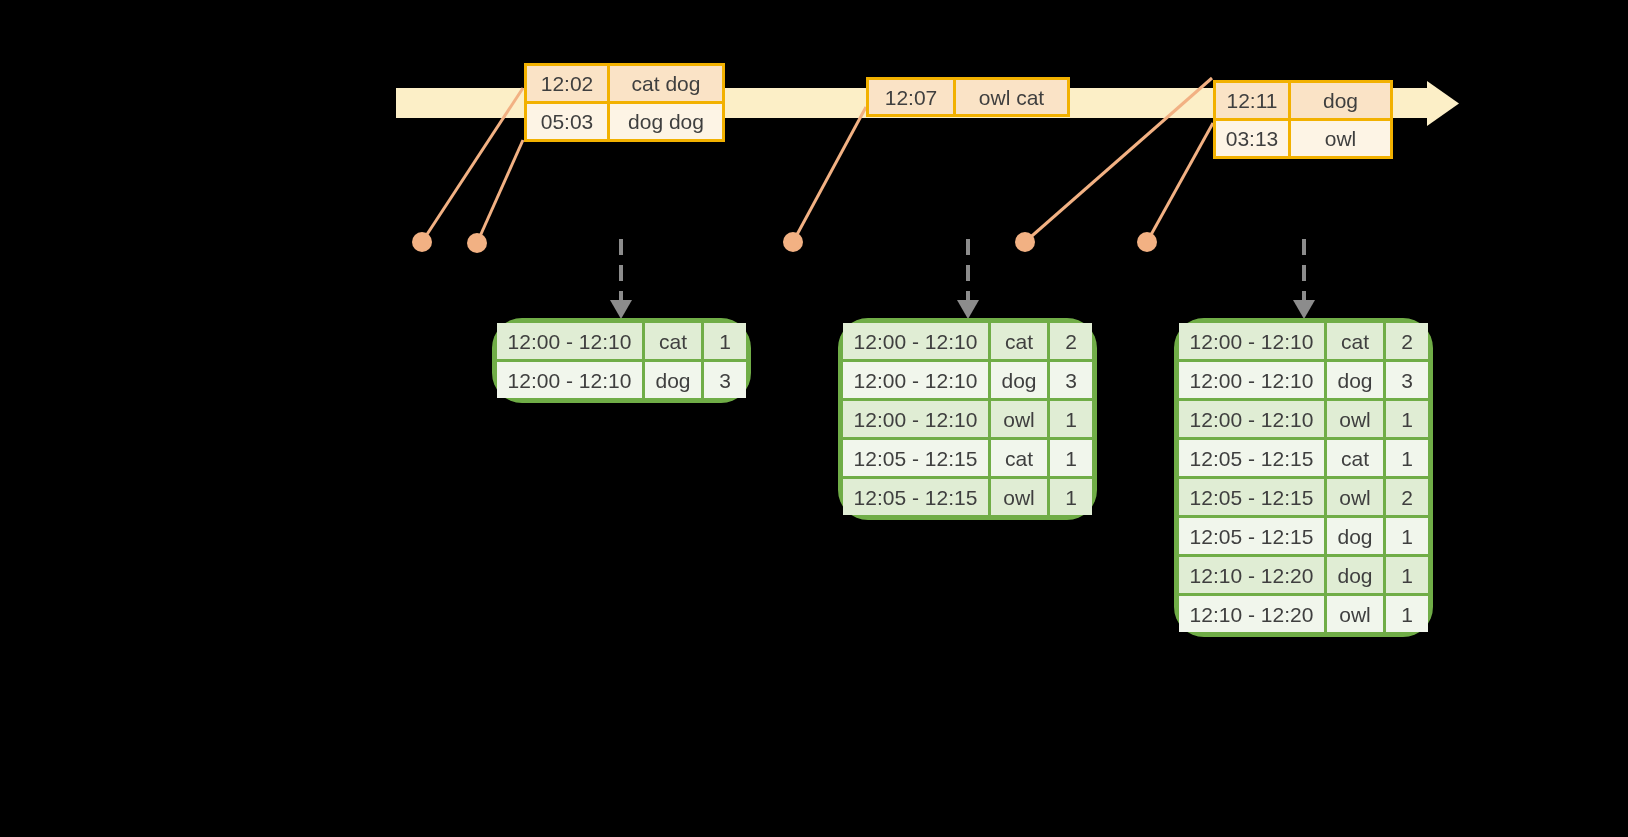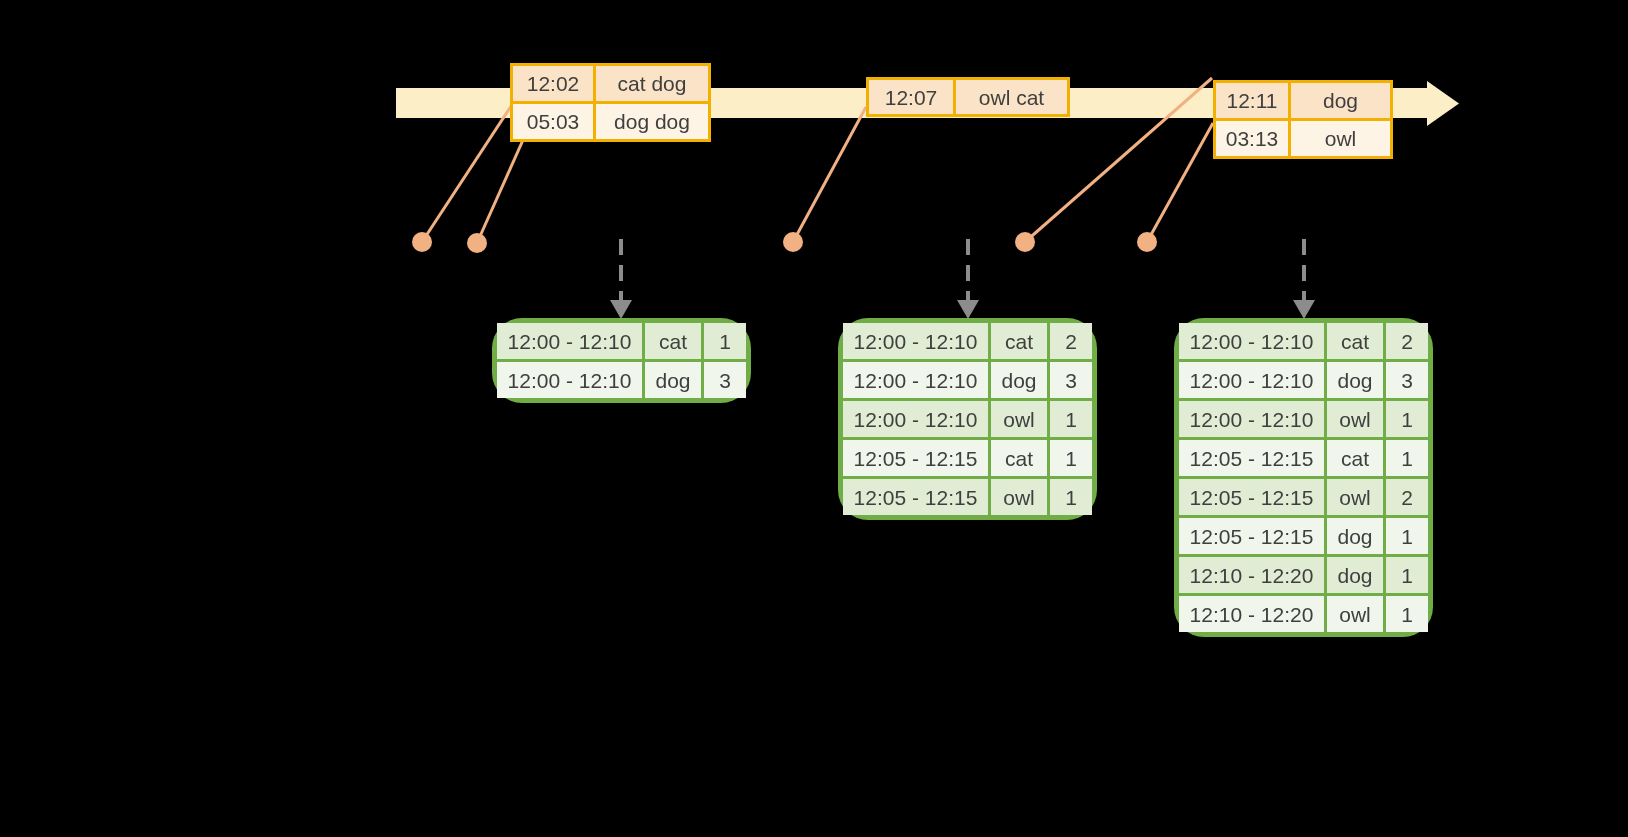--- a/index.html
+++ b/index.html
@@ -8,21 +8,21 @@
     background:var(--bg);overflow:hidden;
     font-family:"Liberation Sans",sans-serif;color:var(--text);
   }
   svg.overlay{position:absolute;left:0;top:0;}
   
   .ebox{position:absolute;display:grid;gap:3px;padding:3px;background:var(--gold);}
   .ebox .row{display:contents;}
   .ecell{display:flex;align-items:center;justify-content:center;font-size:21px;line-height:1;}
   .ebox .row:nth-child(odd)  .ecell{background:var(--peachDark);}
   .ebox .row:nth-child(even) .ecell{background:var(--peachLight);}
-  #ebox1{left:510px;top:63px;grid-template-columns:80px 112px;grid-auto-rows:35px;text-align:center;}
+  #ebox1{left:524px;top:63px;grid-template-columns:80px 112px;grid-auto-rows:35px;text-align:center;}
   #ebox2{left:866px;top:77px;grid-template-columns:84px 111px;grid-auto-rows:34px;}
   #ebox3{left:1213px;top:80px;grid-template-columns:72px 99px;grid-auto-rows:35px;}
   
   .gtable{position:absolute;display:grid;gap:3px;padding:5px;background:var(--green);border-radius:30px;}
   .gtable .row{display:contents;}
   .gcell{display:flex;align-items:center;justify-content:center;font-size:21px;line-height:1;}
   .gtable .row:nth-child(odd)  .gcell{background:var(--greenDark);}
   .gtable .row:nth-child(even) .gcell{background:var(--greenLight);}
   #gtable1{left:492px;top:318px;grid-template-columns:145px 56px 42px;grid-auto-rows:36px;}
   #gtable2{left:838px;top:318px;grid-template-columns:145px 56px 42px;grid-auto-rows:36px;}

